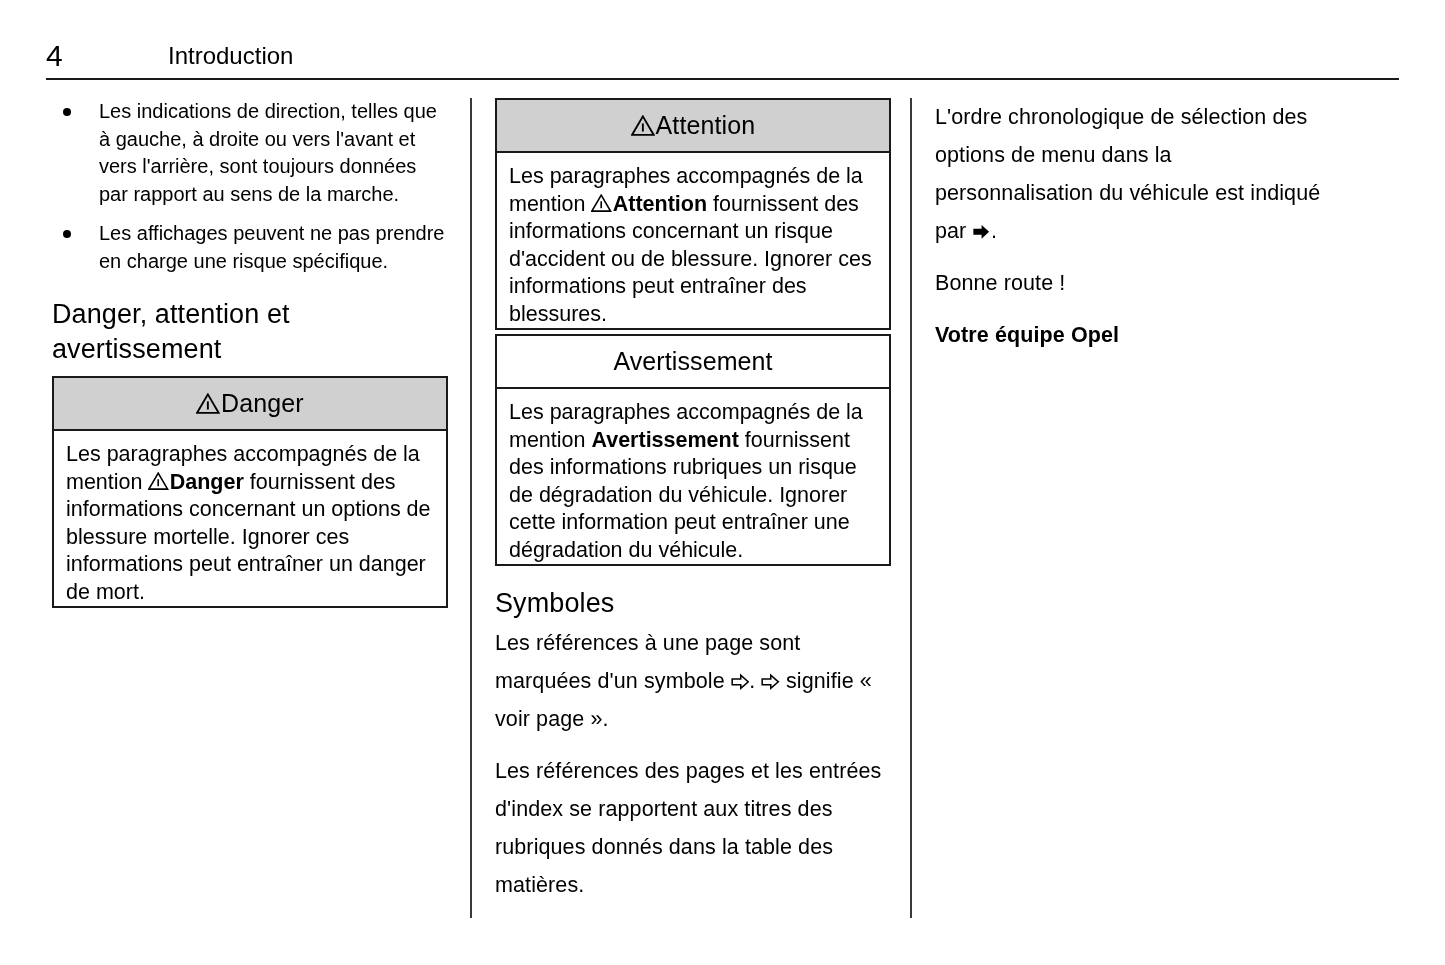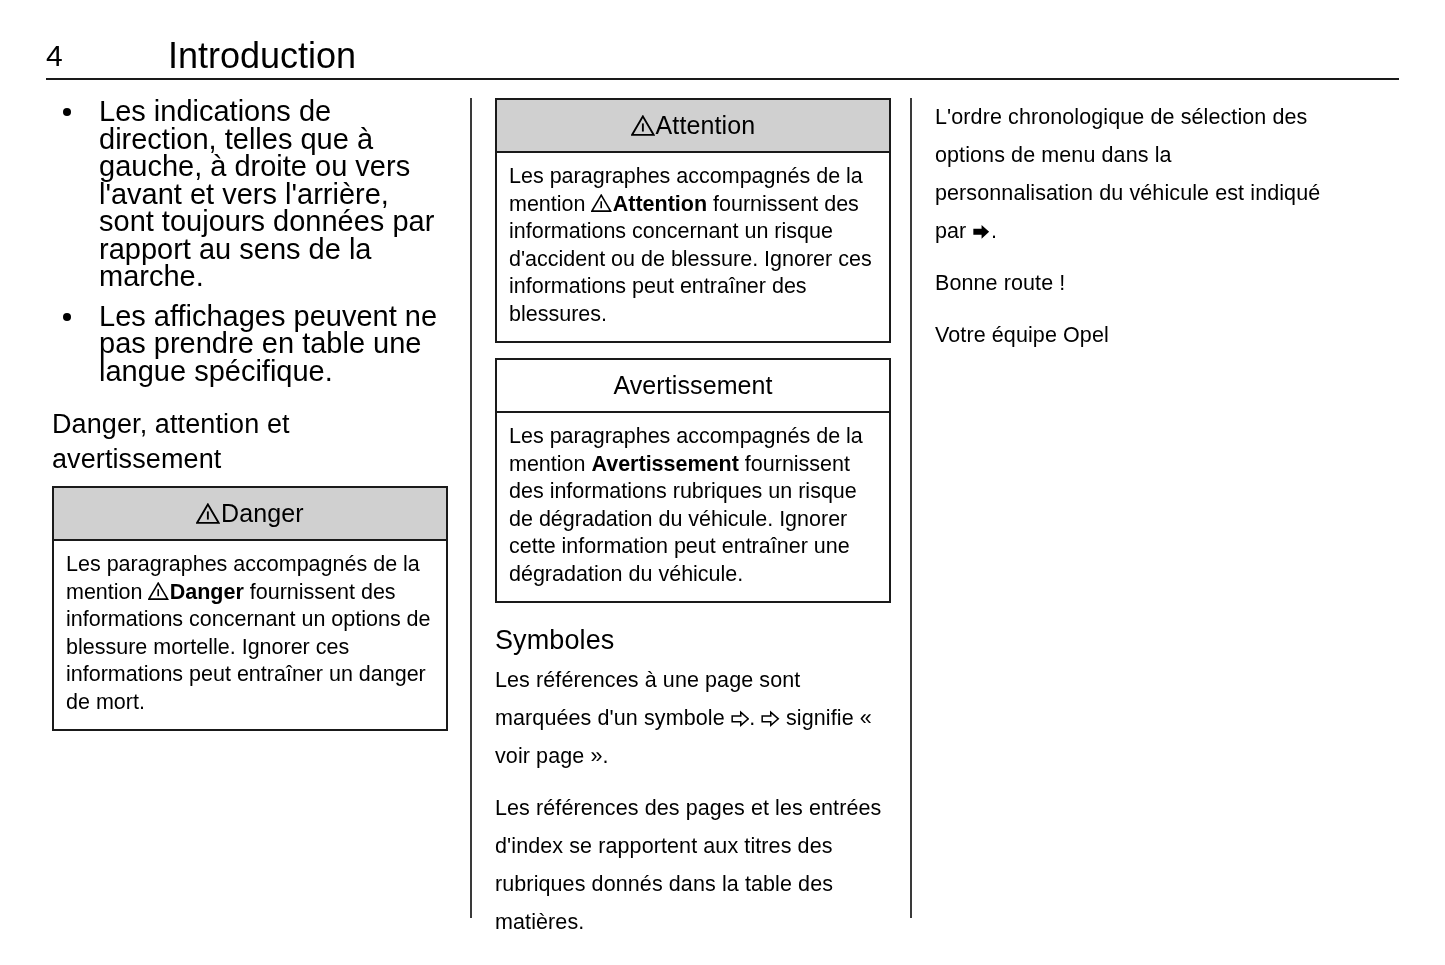--- a/index.html
+++ b/index.html
@@ -33,21 +33,21 @@
     left: 0;
     top: 0;
     font-size: 30px;
     line-height: 36px;
     font-weight: 400;
   }
   .pagehead .chapter {
     position: absolute;
     left: 122px;
     top: 0;
-    font-size: 36px;
+    font-size: 24px;
     line-height: 36px;
     font-weight: 400;
   }
   .pagehead .rule {
     position: absolute;
     left: 0;
     top: 40px;
     width: 1353px;
     height: 0;
     border-top: 2px solid #1a1a1a;
@@ -73,32 +73,32 @@
   #rule2 { left: 910px; }
 
   
   .p {
     font-size: 21.5px;
     line-height: 38px;
     margin: 0 0 14px 0;
     letter-spacing: 0.1px;
   }
   .p:last-child { margin-bottom: 0; }
-  .p b, .bold { font-weight: 400; }
+  .p b, .bold { font-weight: 700; }
 
   
   ul.bullets {
     list-style: none;
     margin: 0;
     padding: 0;
   }
   ul.bullets > li {
     position: relative;
     padding-left: 47px;
-    font-size: 29px;
+    font-size: 20px;
     line-height: 27.5px;
     margin-bottom: 12px;
   }
   ul.bullets > li:last-child { margin-bottom: 0; }
   ul.bullets > li .dot {
     position: absolute;
     left: 11px;
     top: 10px;
     width: 8px;
     height: 8px;
@@ -112,37 +112,37 @@
     line-height: 35px;
     font-weight: 400;
     margin: 22px 0 9px 0;
     letter-spacing: 0.1px;
   }
   h2.sect.tight { margin-top: 20px; margin-bottom: 3px; }
 
   
   .notice {
     border: 2px solid #1a1a1a;
-    margin: 0 0 15px 0;
+    margin: 0 0 4px 0;
     background: #ffffff;
     box-sizing: border-box;
   }
   .notice:last-child { margin-bottom: 0; }
   .notice .nhead {
     border-bottom: 2px solid #1a1a1a;
     text-align: center;
     font-size: 25px;
     line-height: 30px;
     padding: 10px 6px 11px 6px;
     letter-spacing: 0.1px;
   }
   .notice.shaded .nhead { background: #d0d0d0; }
   .notice.plain  .nhead { background: #ffffff; }
   .notice .nbody {
-    padding: 10px 12px 13px 12px;
+    padding: 10px 12px 0 12px;
     font-size: 21.5px;
     line-height: 27.5px;
   }
   .notice .nbody p { margin: 0; }
 
   
   .warn-tri {
     display: inline-block;
     vertical-align: -2px;
     width: 0.95em;
@@ -185,21 +185,21 @@
 
   <div class="col" id="col1">
 
     <ul class="bullets">
       <li>
         <span class="dot"></span>
         <span>Les indications de direction, telles que à gauche, à droite ou vers l'avant et vers l'arrière, sont toujours données par rapport au sens de la marche.</span>
       </li>
       <li>
         <span class="dot"></span>
-        <span>Les affichages peuvent ne pas prendre en table une langue spécifique.</span>
+        <span>Les affichages peuvent ne pas prendre en charge une risque spécifique.</span>
       </li>
     </ul>
 
     <h2 class="sect">Danger, attention et avertissement</h2>
 
     <div class="notice shaded">
       <div class="nhead">
         <span class="warn-tri">
           <svg viewBox="0 0 24 21" xmlns="http://www.w3.org/2000/svg">
             <path d="M12 1.3 L23 20 L1 20 Z" fill="none" stroke="#000" stroke-width="1.9" stroke-linejoin="miter"></path>

